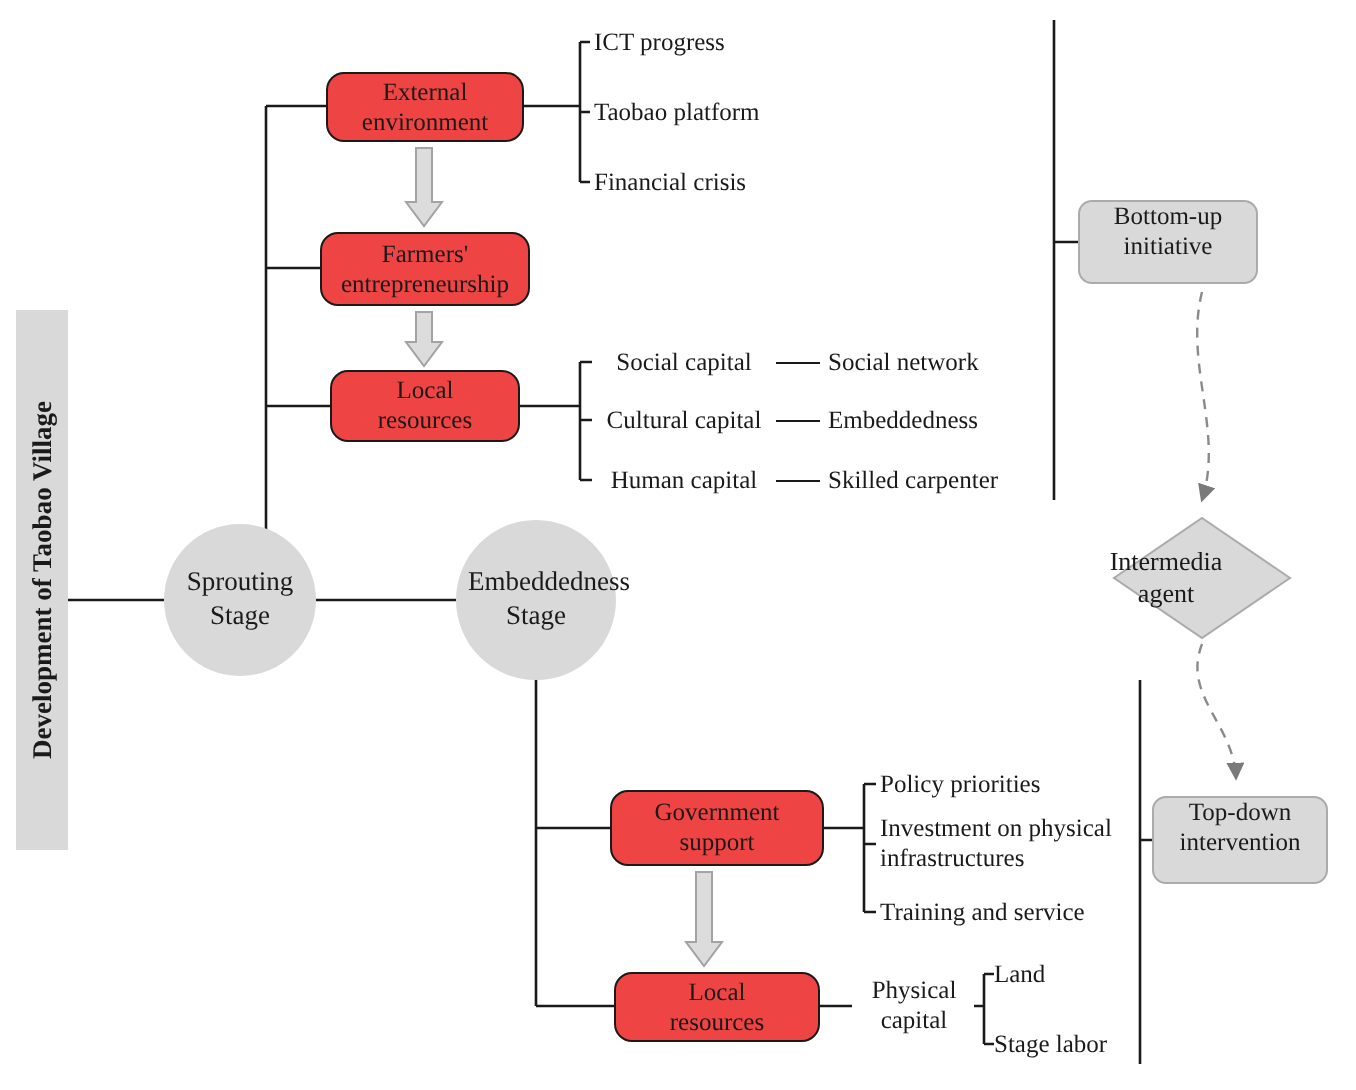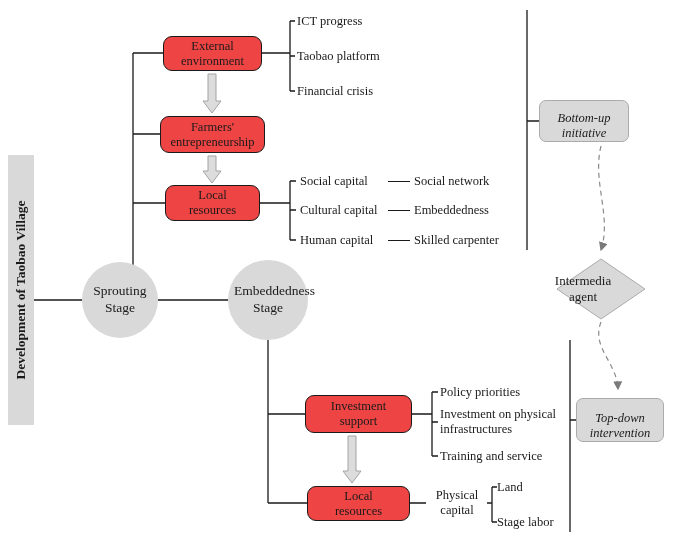--- a/index.html
+++ b/index.html
@@ -23,22 +23,22 @@
   
   .circle{position:absolute;border-radius:50%;background:#d9d9d9;
     display:flex;align-items:center;justify-content:center;text-align:center;
     font-size:13.5px;line-height:1.25;}
   #sprout{left:82px;top:262px;width:76px;height:76px;}
   #sprout span{width:62px;}
   #flourish{left:228px;top:260px;width:80px;height:80px;}
   #flourish span{width:68px;}
   
   .gbox{position:absolute;background:#d9d9d9;border:1px solid #ababab;border-radius:7px;
-    display:flex;align-items:flex-end;justify-content:center;text-align:center;
-    font-size:12.5px;line-height:1.2;box-sizing:border-box;font-style:italic;}
+    display:flex;align-items:flex-start;justify-content:center;text-align:center;
+    font-size:12.5px;line-height:1.2;box-sizing:border-box;}
   #bottom-up{left:539px;top:100px;width:90px;height:42px;}
   #bottom-up span{width:66px;}
   #top-down{left:576px;top:398px;width:88px;height:44px;}
   #top-down span{width:76px;}
   #diamond-label{position:absolute;left:527px;top:259px;width:88px;height:60px;
     display:flex;align-items:center;justify-content:flex-end;text-align:center;
     font-size:13px;line-height:1.2;}
   #diamond-label span{width:64px;}
   
   .leaf{position:absolute;font-size:12.5px;white-space:nowrap;}
@@ -49,21 +49,21 @@
   #leaf-invest{left:440px;top:407px;width:152px;white-space:normal;line-height:1.2;}
   #leaf-training{left:440px;top:449px;}
   #leaf-land{left:497px;top:480px;}
   #leaf-rural{left:497px;top:515px;}
   #phys-cap{position:absolute;left:428px;top:488px;width:58px;text-align:center;
     font-size:12.5px;line-height:1.2;}
   
   .cap-row{position:absolute;left:300px;display:flex;align-items:center;
     font-size:12.5px;white-space:nowrap;height:16px;}
   #cap-0{top:173px;} #cap-1{top:202px;} #cap-2{top:232px;}
-  .cap-name{width:84px;}
+  .cap-name{width:84px;text-align:center;}
   .cap-dash{width:22px;height:0;border-top:1.4px solid #1a1a1a;margin:0 4px;}
   
   .vlabel{position:absolute;left:8px;top:155px;width:26px;height:270px;background:#d9d9d9;
     display:flex;align-items:center;justify-content:center;}
   .vtext{transform:rotate(-90deg);white-space:nowrap;font-weight:bold;font-size:13.5px;}
 </style>
 </head>
 <body>
 
 <div class="canvas">
@@ -130,21 +130,21 @@
     <span class="cap-dash"></span>
     <span>Embeddedness</span>
   </div>
   <div class="cap-row" id="cap-2">
     <span class="cap-name">Human capital</span>
     <span class="cap-dash"></span>
     <span>Skilled carpenter</span>
   </div>
 
   <div class="node" id="gov">
-    <span>Investment support</span>
+    <span>Government support</span>
   </div>
   <div class="node" id="local-bottom">
     <span>Local resources</span>
   </div>
 
   <div class="leaf" id="leaf-policy">Policy priorities</div>
   <div class="leaf" id="leaf-invest">Investment on physical infrastructures</div>
   <div class="leaf" id="leaf-training">Training and service</div>
 
   <div id="phys-cap">Physical capital</div>

